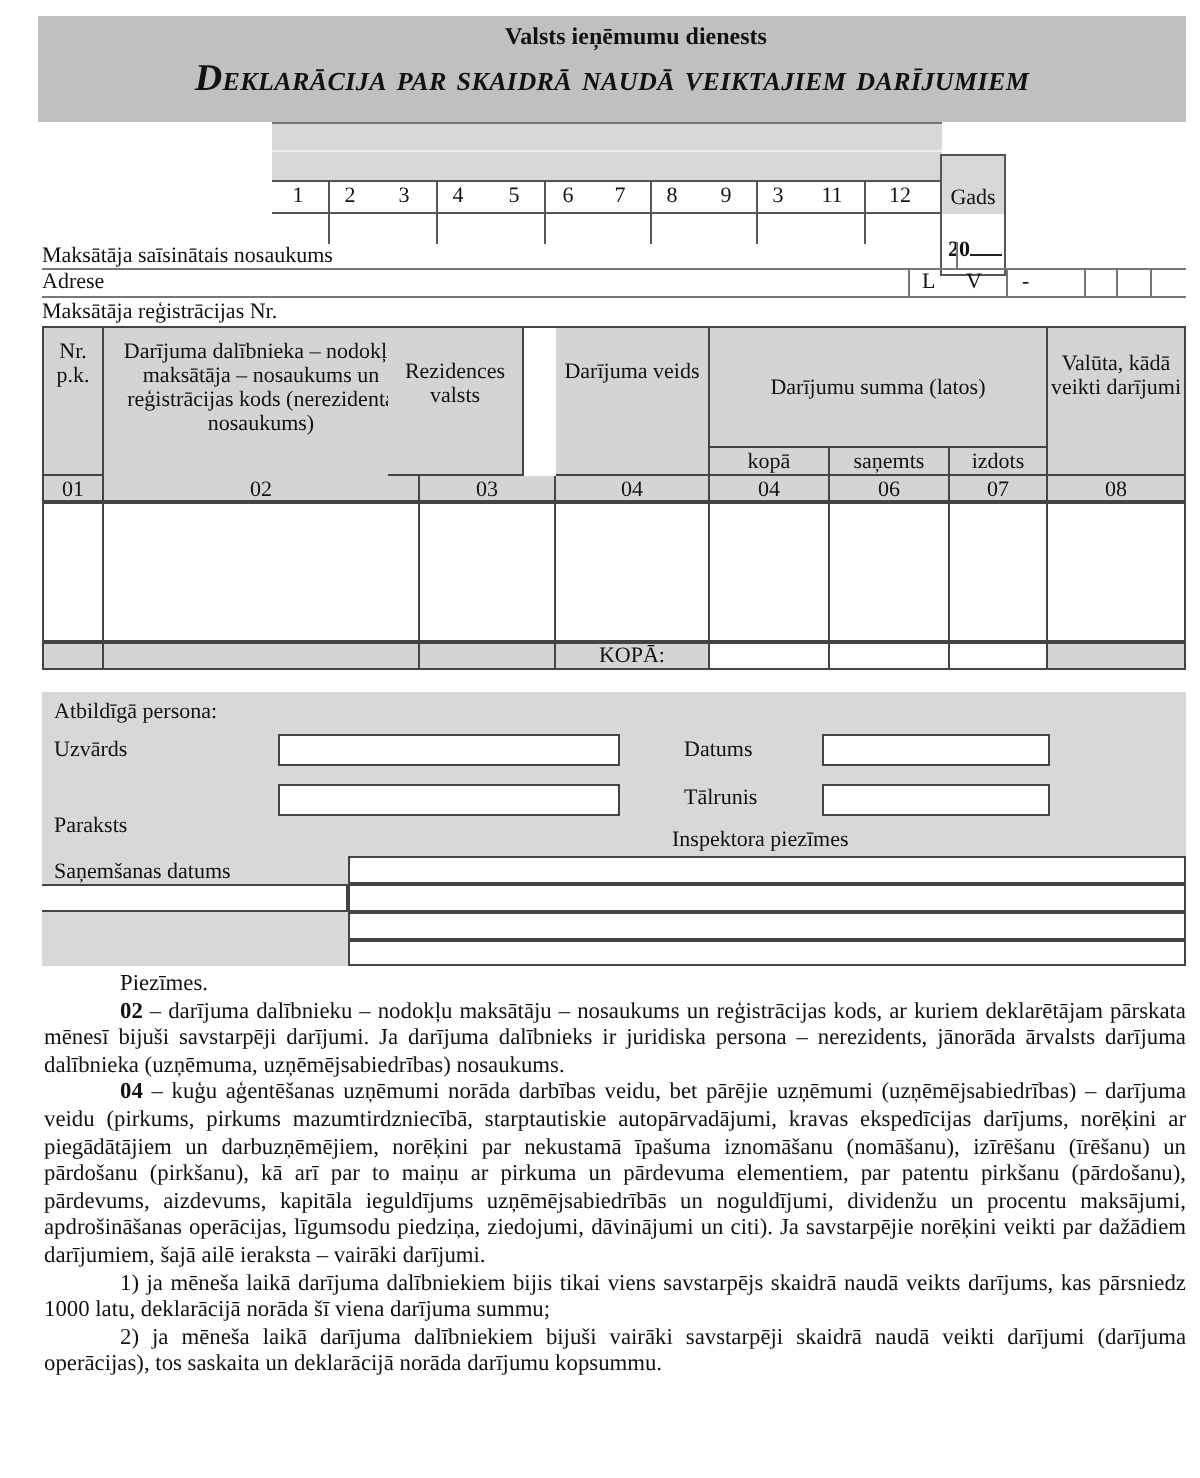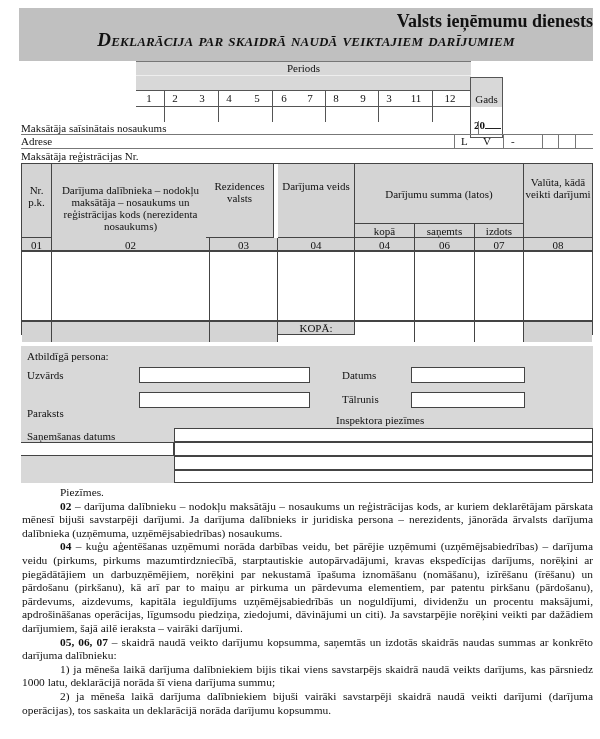--- a/index.html
+++ b/index.html
@@ -3,21 +3,21 @@
   <meta charset="utf-8">
   <style>
     * { box-sizing: border-box; margin: 0; padding: 0; }
     html, body { width: 600px; height: 739px; background: #ffffff; overflow: hidden; }
     body { position: relative; font-family: "Liberation Serif", serif; color: #111; font-size: 11px; }
 
     .abs { position: absolute; }
 
     
     #header { left: 19px; top: 8px; width: 574px; height: 53px; background: #c0c0c0; }
-    #header .agency { position: absolute; left: 0; right: 0; top: 3px; text-align: right; font-weight: bold; font-size: 18px; margin-left: 24px; }
+    #header .agency { position: absolute; left: 0; right: 0; top: 3px; text-align: center; font-weight: bold; font-size: 12px; margin-left: 24px; }
     #header .title { position: absolute; left: 0; right: 0; top: 21px; text-align: center; font-weight: bold; font-style: italic; font-size: 19px; letter-spacing: 0.2px; font-variant: small-caps; }
 
     
     #period { left: 136px; top: 61px; width: 424px; height: 61px; }
     #period .hdrbg { position: absolute; left: 0; top: 0; width: 335px; height: 29px; background: #d8d8d8; border-top: 1px solid #777; }
     #period .periods-lbl { position: absolute; left: 0; width: 335px; top: 1px; text-align: center; font-size: 11px; }
     #period .menesis-lbl { position: absolute; left: 0; width: 335px; top: 15px; text-align: center; font-size: 11px; }
     #period .sepline { position: absolute; left: 0; top: 14px; width: 335px; border-top: 1px solid #eee; }
     #period .nums { position: absolute; left: 0; top: 29px; width: 335px; height: 16px; border-top: 1px solid #555; }
     #period .num { position: absolute; top: 1px; width: 22px; text-align: center; font-size: 11px; }
@@ -32,21 +32,21 @@
     
     .inforow { position: absolute; left: 21px; font-size: 11px; }
     #row-name { top: 122px; width: 572px; height: 13px; border-bottom: 1px solid #777; }
     #row-name .divider { position: absolute; left: 457px; top: -1px; height: 14px; border-left: 1px solid #777; }
     #row-addr { top: 135px; width: 572px; height: 14px; border-bottom: 1px solid #777; }
     #row-addr .cell { position: absolute; top: 0; height: 13px; border-left: 1px solid #777; }
     #row-reg { top: 150px; width: 572px; height: 13px; }
 
     
     #main { left: 21px; top: 163px; width: 572px; height: 172px; border: 1px solid #444; }
-    #main .cell { position: absolute; background: #d4d4d4; border-right: 1px solid #444; border-bottom: 1px solid #444; text-align: center; font-size: 11px; line-height: 12px; display: flex; align-items: flex-start; justify-content: center; padding-top: 20px; }
+    #main .cell { position: absolute; background: #d4d4d4; border-right: 1px solid #444; border-bottom: 1px solid #444; text-align: center; font-size: 11px; line-height: 12px; display: flex; align-items: flex-start; justify-content: center; padding-top: 6px; }
     #main .white { background: #fff; }
     #main .center { align-items: center; padding-top: 0; }
     #main .nob { border-right: none; }
 
     
     #person { left: 21px; top: 346px; width: 572px; height: 137px; background: #d8d8d8; }
     #person .lbl { position: absolute; font-size: 11px; }
     #person .box { position: absolute; height: 16px; background: #fff; border: 1px solid #444; }
     #person .notes-line { position: absolute; left: 153px; width: 419px; height: 14px; background: #fff; border: 1px solid #444; }
     #person .recv-box { position: absolute; left: 0; top: 96px; width: 153px; height: 14px; background: #fff; border: 1px solid #444; border-left: none; }
@@ -60,21 +60,20 @@
 <body>
 
 <div id="header" class="abs">
   <div class="agency">Valsts ieņēmumu dienests</div>
   <div class="title">Deklarācija par skaidrā naudā veiktajiem darījumiem</div>
 </div>
 
 <div id="period" class="abs">
   <div class="hdrbg"></div>
   <div class="sepline"></div>
-  <div class="periods-lbl">Periods</div>
   <div class="nums">
     <div class="num" style="left:2px">1</div>
     <div class="num" style="left:28px">2</div>
     <div class="num" style="left:55px">3</div>
     <div class="num" style="left:82px">4</div>
     <div class="num" style="left:110px">5</div>
     <div class="num" style="left:137px">6</div>
     <div class="num" style="left:163px">7</div>
     <div class="num" style="left:189px">8</div>
     <div class="num" style="left:216px">9</div>
@@ -122,21 +121,21 @@
   <div class="cell" style="left:554px; width:1px"></div>
 </div>
 <div id="row-reg" class="inforow">
   <span>Maksātāja reģistrācijas Nr.</span>
 </div>
 
 <div id="main" class="abs">
 
   <div class="cell" style="left:0;top:0;width:30px;height:74px">Nr. p.k.</div>
   <div class="cell" style="left:30px;top:0;width:158px;height:88px">Darījuma dalībnieka – nodokļu maksātāja – nosaukums un reģistrācijas kods (nerezidenta nosaukums)</div>
-  <div class="cell" style="left:184px;top:0;width:68px;height:74px;padding-top:16px">Rezidences valsts</div>
+  <div class="cell" style="left:172px;top:0;width:68px;height:74px;padding-top:16px">Rezidences valsts</div>
   <div class="cell" style="left:256px;top:0;width:77px;height:74px;padding-top:16px">Darījuma veids</div>
   <div class="cell center" style="left:333px;top:0;width:169px;height:60px">Darījumu summa (latos)</div>
   <div class="cell" style="left:333px;top:60px;width:60px;height:14px;padding-top:1px">kopā</div>
   <div class="cell" style="left:393px;top:60px;width:60px;height:14px;padding-top:1px">saņemts</div>
   <div class="cell" style="left:453px;top:60px;width:49px;height:14px;padding-top:1px">izdots</div>
   <div class="cell nob" style="left:502px;top:0;width:68px;height:74px;padding-top:12px">Valūta, kādā veikti darījumi</div>
 
   <div class="cell" style="left:0;top:74px;width:30px;height:14px;padding-top:1px;border-bottom-width:2px">01</div>
   <div class="cell" style="left:30px;top:74px;width:158px;height:14px;padding-top:1px;border-bottom-width:2px">02</div>
   <div class="cell" style="left:188px;top:74px;width:68px;height:14px;padding-top:1px;border-bottom-width:2px">03</div>
@@ -185,16 +184,15 @@
   <div class="notes-line" style="top:96px"></div>
   <div class="notes-line" style="top:110px"></div>
   <div class="notes-line" style="top:124px; height:13px"></div>
   <div class="recv-box"></div>
 </div>
 
 <div id="notes" class="abs">
   <p>Piezīmes.</p>
   <p><b>02</b><span> – darījuma dalībnieku – nodokļu maksātāju – nosaukums un reģistrācijas kods, ar kuriem deklarētājam pārskata mēnesī bijuši savstarpēji darījumi. Ja darījuma dalībnieks ir juridiska persona – nerezidents, jānorāda ārvalsts darījuma dalībnieka (uzņēmuma, uzņēmējsabiedrības) nosaukums.</span></p>
   <p><b>04</b><span> – kuģu aģentēšanas uzņēmumi norāda darbības veidu, bet pārējie uzņēmumi (uzņēmējsabiedrības) – darījuma veidu (pirkums, pirkums mazumtirdzniecībā, starptautiskie autopārvadājumi, kravas ekspedīcijas darījums, norēķini ar piegādātājiem un darbuzņēmējiem, norēķini par nekustamā īpašuma iznomāšanu (nomāšanu), izīrēšanu (īrēšanu) un pārdošanu (pirkšanu), kā arī par to maiņu ar pirkuma un pārdevuma elementiem, par patentu pirkšanu (pārdošanu), pārdevums, aizdevums, kapitāla ieguldījums uzņēmējsabiedrībās un noguldījumi, dividenžu un procentu maksājumi, apdrošināšanas operācijas, līgumsodu piedziņa, ziedojumi, dāvinājumi un citi). Ja savstarpējie norēķini veikti par dažādiem darījumiem, šajā ailē ieraksta – vairāki darījumi.</span></p>
-  <p><b>05, 06, 07</b><span> – skaidrā naudā veikto darījumu kopsumma, saņemtās un izdotās skaidrās naudas summas ar konkrēto darījuma dalībnieku:</span></p>
   <p>1) ja mēneša laikā darījuma dalībniekiem bijis tikai viens savstarpējs skaidrā naudā veikts darījums, kas pārsniedz 1000 latu, deklarācijā norāda šī viena darījuma summu;</p>
   <p>2) ja mēneša laikā darījuma dalībniekiem bijuši vairāki savstarpēji skaidrā naudā veikti darījumi (darījuma operācijas), tos saskaita un deklarācijā norāda darījumu kopsummu.</p>
 </div>
 
 </body></html>

